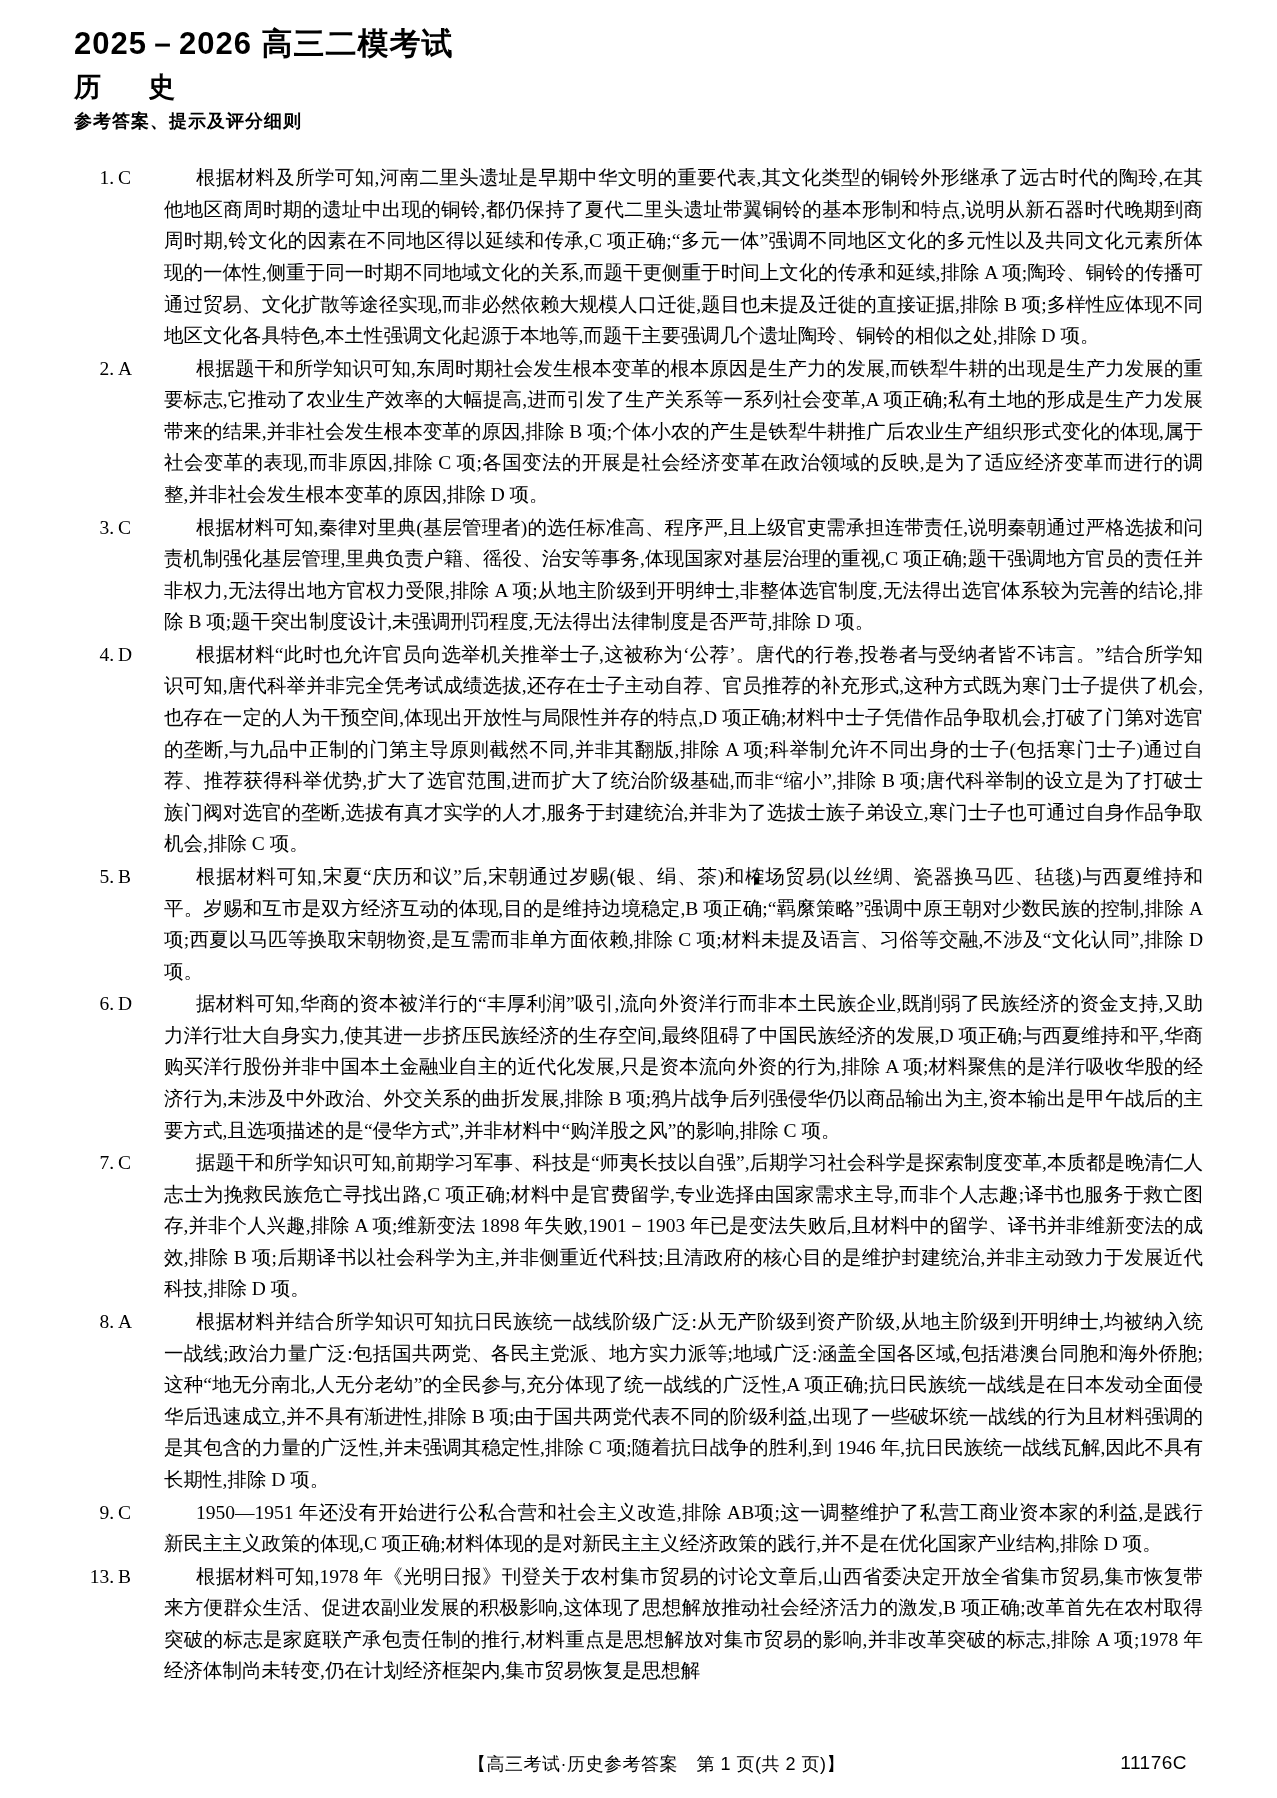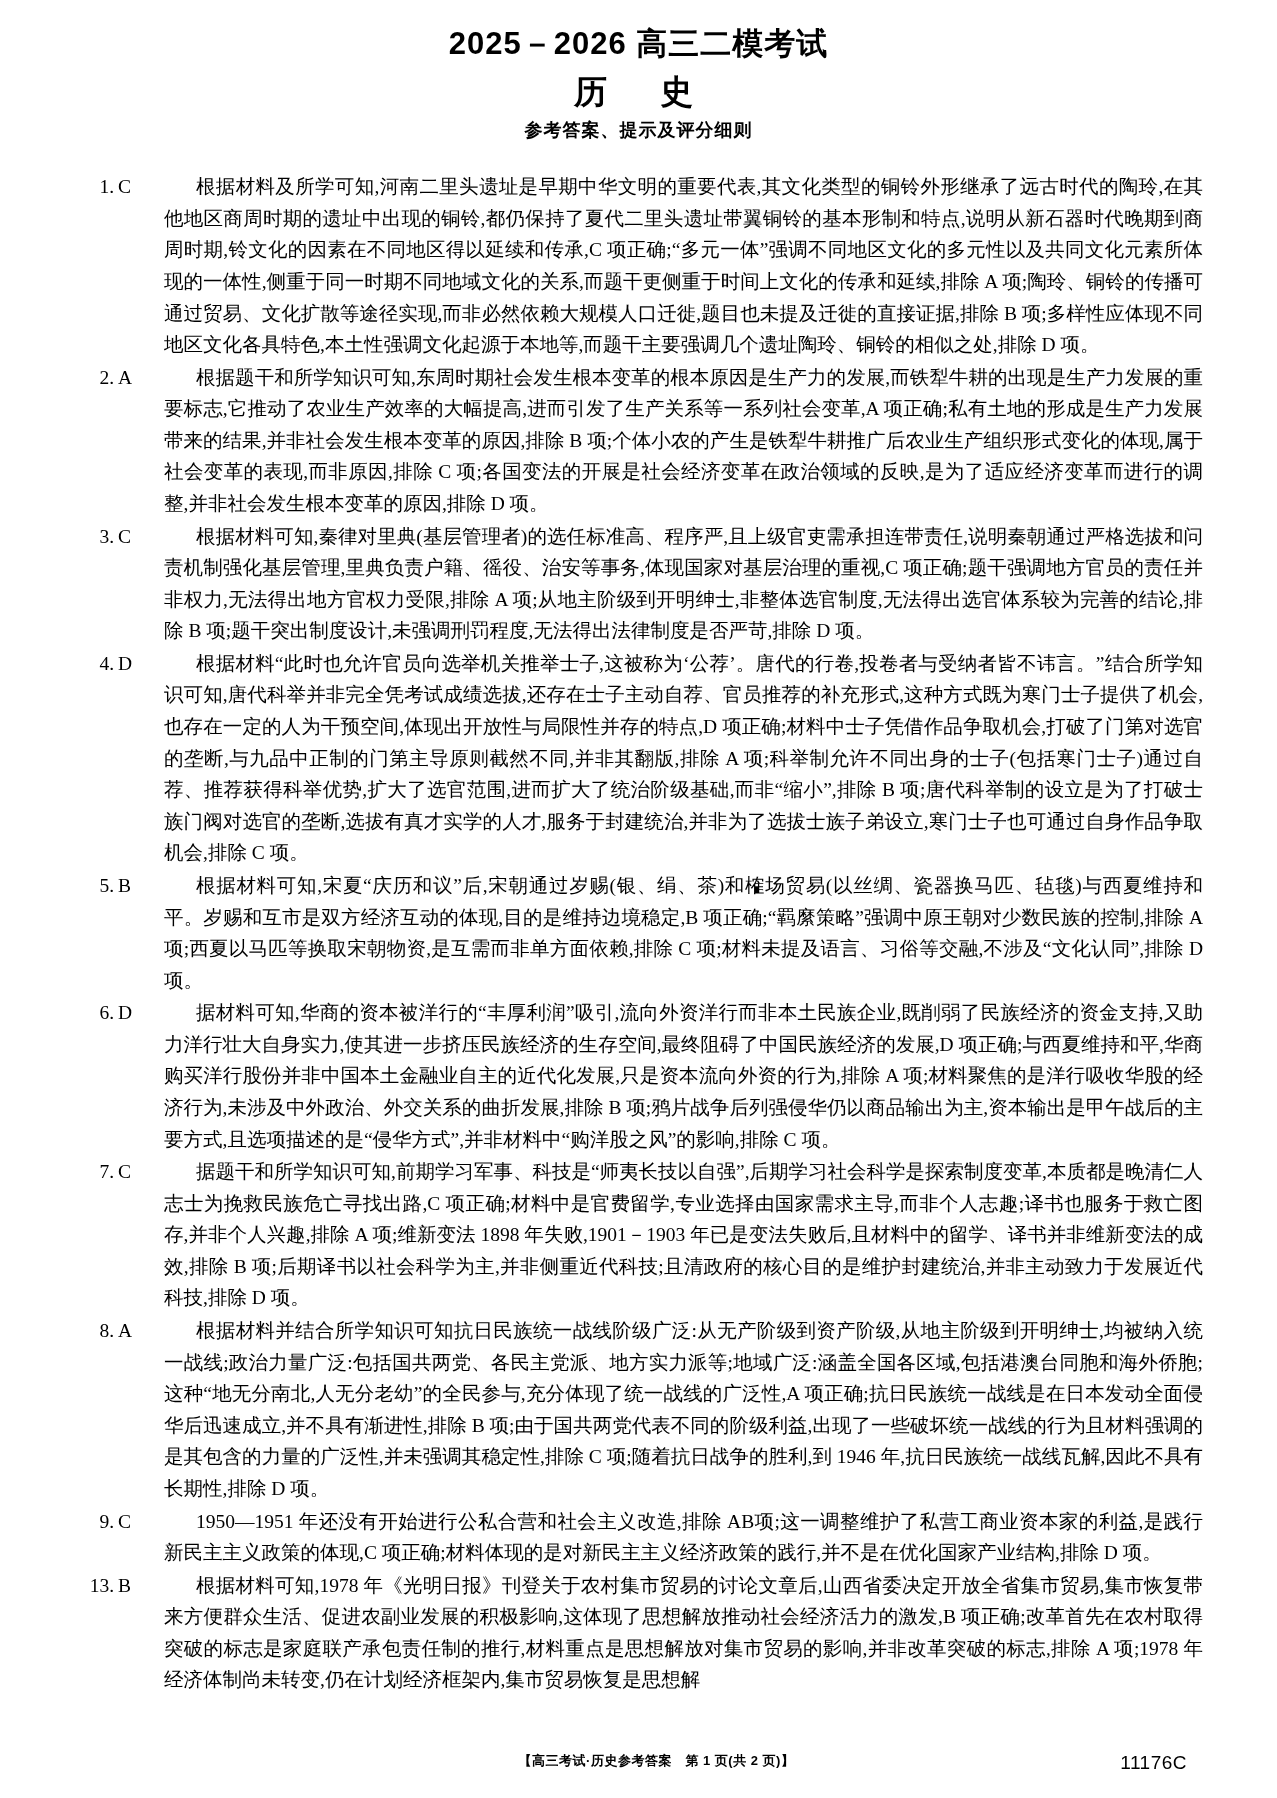--- a/index.html
+++ b/index.html
@@ -15,32 +15,31 @@
     position: relative;
   }
   .page {
     width: 1277px;
     min-height: 1798px;
     box-sizing: border-box;
     padding: 22px 74px 0 74px;
     position: relative;
   }
   .title-block {
-    text-align: center;
     margin: 0 0 10px 0;
   }
   .title-main {
     font-size: 31px;
     font-weight: bold;
     letter-spacing: 1px;
     line-height: 1.45;
     font-family: "Liberation Sans", "DejaVu Sans", sans-serif;
   }
   .title-sub {
-    font-size: 33px;
+    font-size: 27px;
     font-weight: bold;
     letter-spacing: 10px;
     line-height: 1.5;
     font-family: Liberation Sans, sans-serif;
   }
   .title-third {
     font-size: 18px;
     font-weight: bold;
     letter-spacing: 1px;
     line-height: 1.6;
@@ -85,22 +84,22 @@
     left: 0;
     right: 0;
     bottom: 16px;
     height: 30px;
   }
   .footer-center {
     position: absolute;
     left: 0;
     right: 0;
     text-align: center;
-    font-size: 13px;
-    font-weight: bold;
+    font-size: 18px;
+    font-weight: normal;
     font-family: "Liberation Sans", "DejaVu Sans", sans-serif;
     letter-spacing: 0.5px;
     margin-left: 36px;
   }
   .footer-code {
     position: absolute;
     right: 90px;
     top: 0;
     font-size: 19px;
     font-family: "Liberation Sans", "DejaVu Sans", sans-serif;

